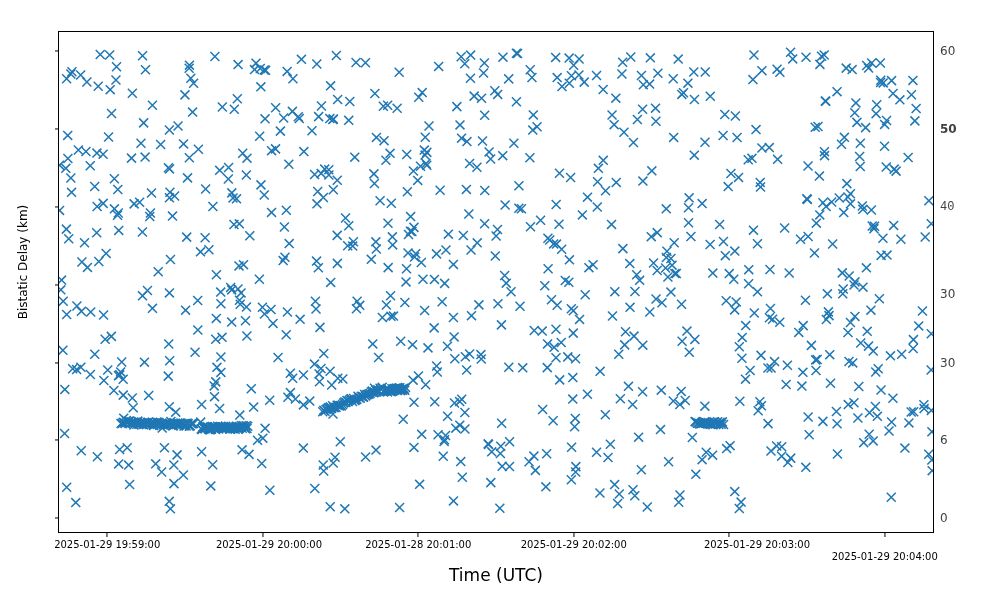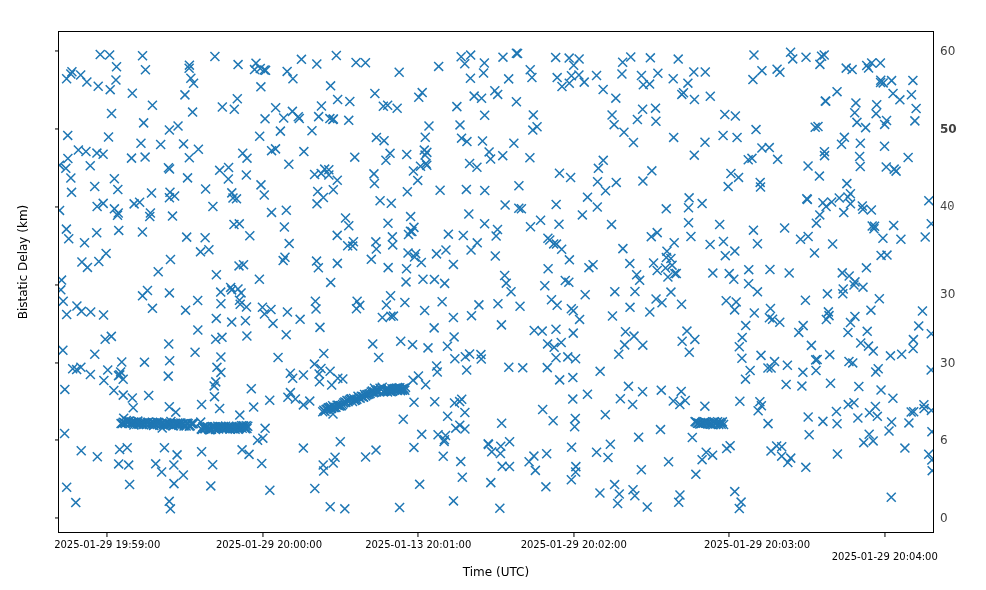--- a/index.html
+++ b/index.html
@@ -53,21 +53,21 @@
     color: #000000;
     transform: rotate(-90deg);
     transform-origin: center center;
   }
   #xlabel {
     position: absolute;
     left: 58px;
     top: 565px;
     width: 876px;
     text-align: center;
-    font-size: 12px;
+    font-size: 17px;
     color: #000000;
   }
   .ytick-label {
     position: absolute;
     right: 0;
     width: 46px;
     font-size: 12px;
     color: #404040;
     transform: translateY(-50%);
     white-space: nowrap;
@@ -1270,21 +1270,21 @@
       <div class="ytick-label" style="top: 129.065px; font-weight: bold;">50</div>
       <div class="ytick-mark" style="top: 129.065px; left: 54.5px;"></div>
       <div class="ytick-label" style="top: 51.2357px;">60</div>
       <div class="ytick-mark" style="top: 51.2357px; left: 54.5px;"></div>
     </div>
   <div id="xtick-layer">
       <div class="xtick-label" style="left: 107.243px;">2025-01-29 19:59:00</div>
       <div class="xtick-mark" style="left: 107.243px;"></div>
       <div class="xtick-label" style="left: 269px;">2025-01-29 20:00:00</div>
       <div class="xtick-mark" style="left: 262.746px;"></div>
-      <div class="xtick-label" style="left: 418.249px;">2025-01-13 20:01:00</div>
+      <div class="xtick-label" style="left: 418.249px;">2025-01-28 20:01:00</div>
       <div class="xtick-mark" style="left: 418.249px;"></div>
       <div class="xtick-label" style="left: 573.751px;">2025-01-29 20:02:00</div>
       <div class="xtick-mark" style="left: 573.751px;"></div>
       <div class="xtick-label" style="left: 757px;">2025-01-29 20:03:00</div>
       <div class="xtick-mark" style="left: 729.254px;"></div>
       <div class="xtick-label" style="left: 884.757px; margin-top: 12px;">2025-01-29 20:04:00</div>
       <div class="xtick-mark" style="left: 884.757px;"></div>
     </div>
 
   <div id="xlabel">Time (UTC)</div>

